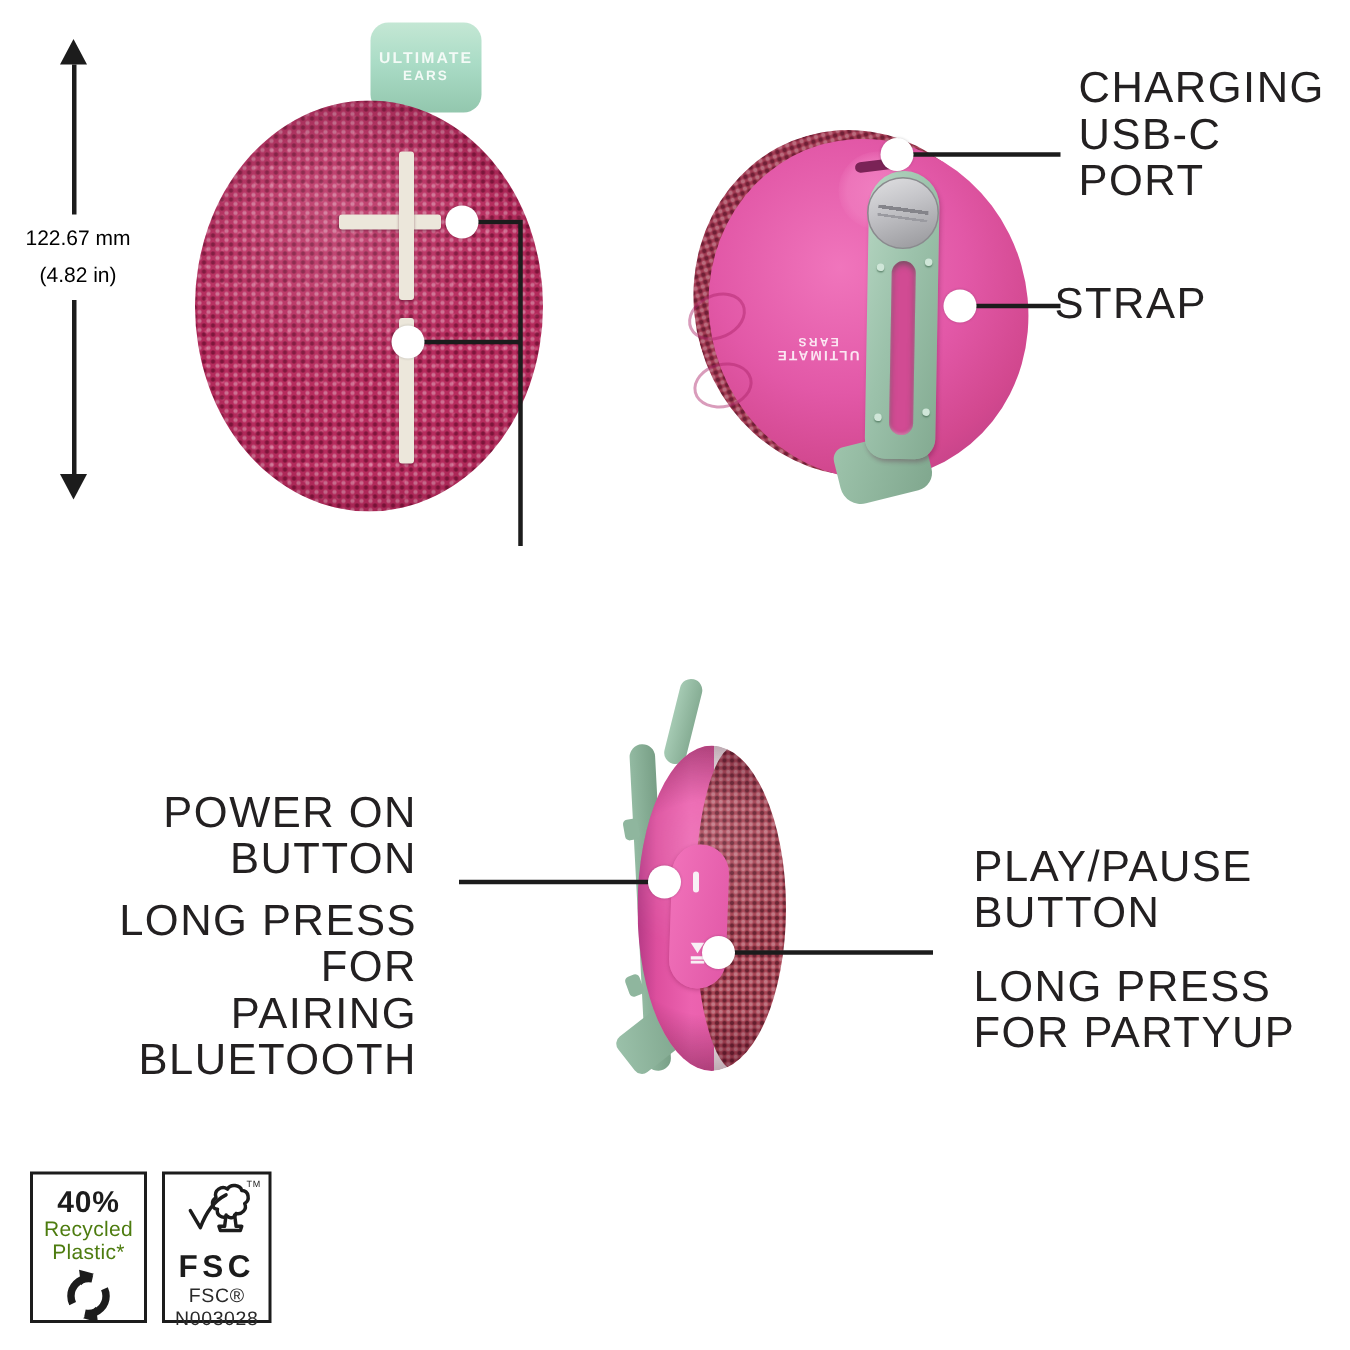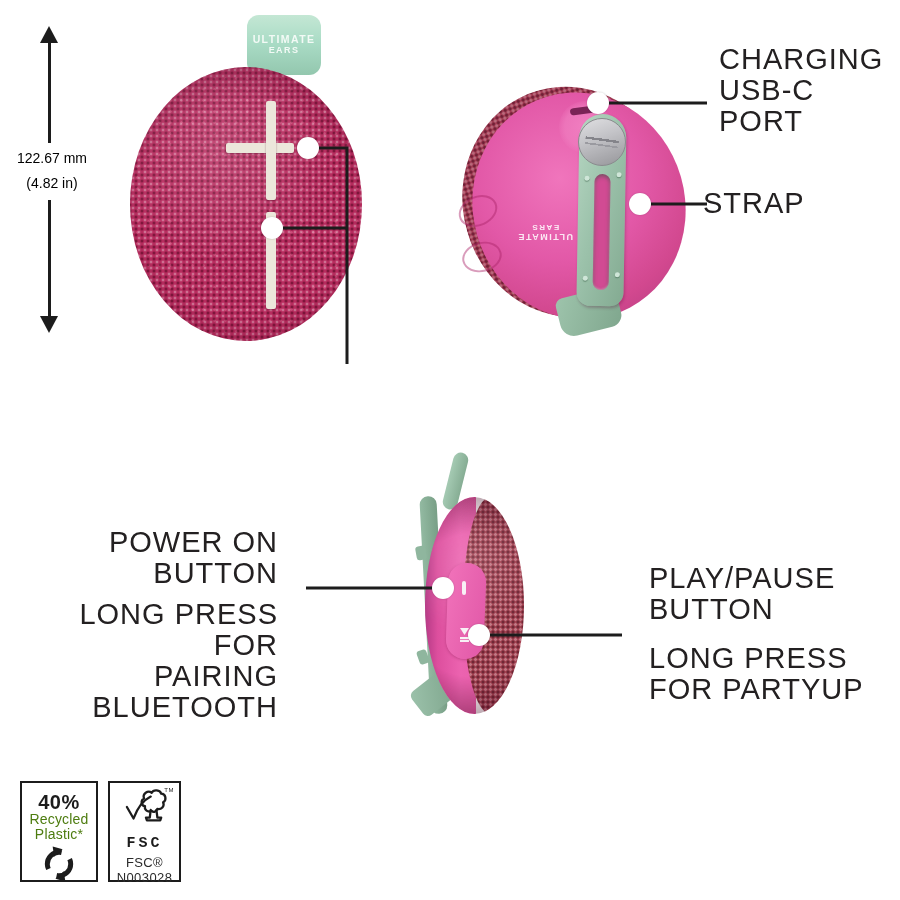--- a/index.html
+++ b/index.html
@@ -96,21 +96,21 @@
   .pwr-bar{position:absolute;left:462px;top:581px;width:4px;height:14px;border-radius:2px;background:#f8f0f5;z-index:4;}
   .pp-icon{position:absolute;left:455px;top:625px;z-index:4;transform:rotate(90deg);}
 
   
   .badge{position:absolute;border:2.5px solid #1c1c1c;box-sizing:border-box;text-align:center;z-index:7;background:#fff;}
   .badge.b1{left:20px;top:781px;width:78px;height:101px;padding-top:9px;}
   .badge.b2{left:108px;top:781px;width:73px;height:101px;padding-top:5px;}
   .b1 .pct{font-size:20px;font-weight:bold;letter-spacing:.5px;color:#1c1c1c;line-height:20px;}
   .b1 .sm{font-size:14px;color:#4d7c0f;line-height:15px;letter-spacing:.2px;}
   .b2 .tm{position:absolute;right:5px;top:4px;font-size:6px;color:#1c1c1c;letter-spacing:.5px;}
-  .b2 .word{font-family:Liberation Mono, monospace;font-weight:bold;font-size:15px;letter-spacing:3px;color:#1c1c1c;line-height:21px;margin-top:1px;}
+  .b2 .word{font-family:Liberation Sans, sans-serif;font-weight:bold;font-size:21px;letter-spacing:3px;color:#1c1c1c;line-height:21px;margin-top:1px;}
   .b2 .code{font-size:13px;color:#2a2a2a;letter-spacing:.4px;margin-top:1px;}
 </style>
 </head>
 <body>
 
 <div class="canvas">
 
   <div class="tri up"></div>
   <div class="dim-line" style="top:43px;height:100px;"></div>
   <div class="dim-text">

